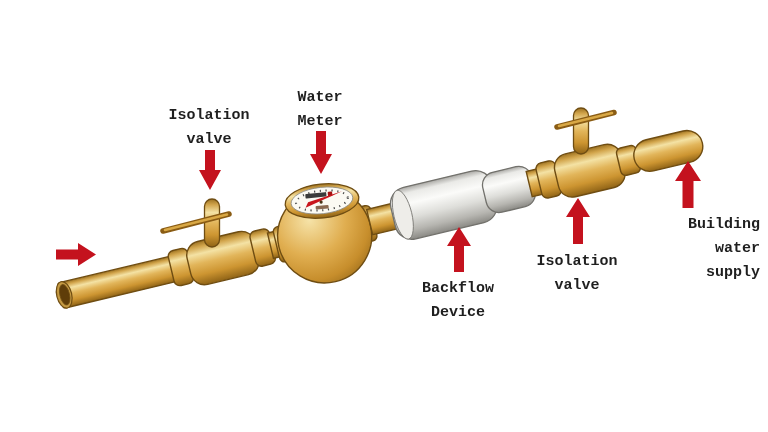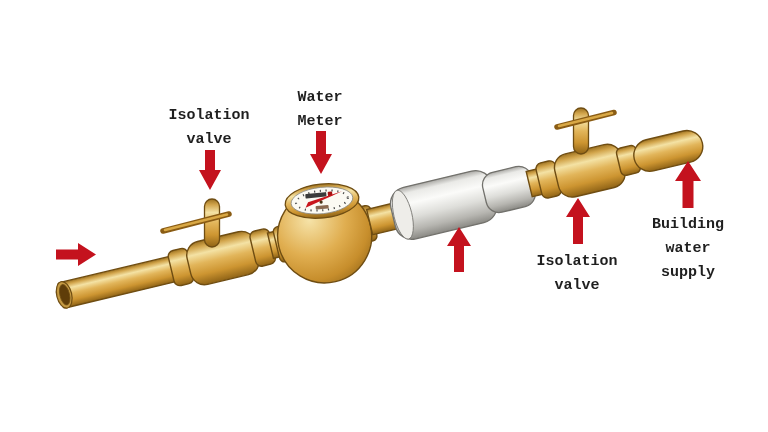--- a/index.html
+++ b/index.html
@@ -126,27 +126,29 @@
 
   <div class="label" style="left:261px;top:86px;width:118px;">Water
 Meter</div>
   <svg class="arrow" style="left:310px;top:131px;" width="22" height="43" viewBox="0 0 22 43">
     <path d="M6,0 H16 V23 H22 L11,43 0,23 H6 Z"></path>
   </svg>
 
   <svg class="arrow" style="left:447px;top:227px;" width="24" height="45" viewBox="0 0 24 45">
     <path d="M12,0 L24,19 H17 V45 H7 V19 H0 Z"></path>
   </svg>
+  <div class="label" style="left:399px;top:277px;width:118px;">Backflow
+Device</div>
 
   <svg class="arrow" style="left:566px;top:198px;" width="24" height="46" viewBox="0 0 24 46">
     <path d="M12,0 L24,19 H17 V46 H7 V19 H0 Z"></path>
   </svg>
   <div class="label" style="left:518px;top:250px;width:118px;">Isolation
 valve</div>
 
   <svg class="arrow" style="left:675px;top:161px;" width="26" height="47" viewBox="0 0 26 47">
     <path d="M13,0 L26,20 H18.5 V47 H7.5 V20 H0 Z"></path>
   </svg>
-  <div class="label" style="left:632px;top:213px;width:112px;">Building
+  <div class="label" style="left:648px;top:213px;width:112px;text-align:right;">Building
 water
 supply</div>
 
 </div>
 
 </body></html>

